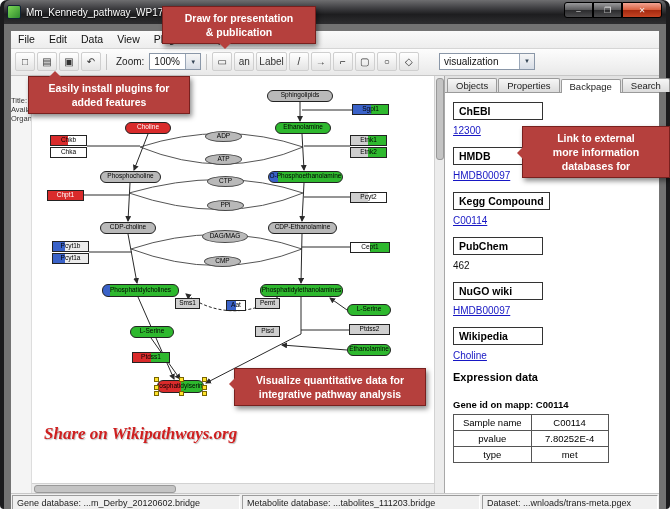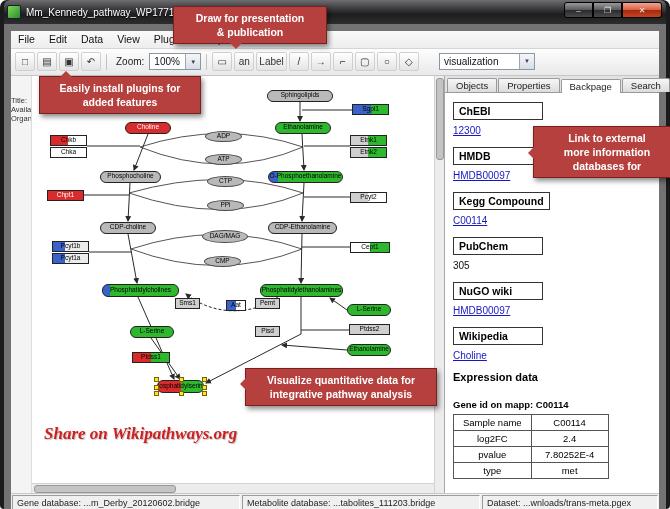--- a/index.html
+++ b/index.html
@@ -86,21 +86,21 @@
   .statusbar{height:17px;background:#f0f0f0;display:flex;align-items:stretch;font-size:9px;
     color:#222;border-top:1px solid #c8c8c8;}
   .sseg{border:1px solid;border-color:#9c9c9c #fff #fff #9c9c9c;margin:1px;padding:0 4px;
     display:flex;align-items:center;white-space:nowrap;overflow:hidden;}
   .sseg:nth-child(1){width:218px;}
   .sseg:nth-child(2){width:228px;}
   .sseg:nth-child(3){flex:1;}
   
   .callout{position:absolute;background:#b5403d;border:1px solid #78201e;color:#fff;
     font-weight:bold;font-size:10.5px;line-height:14px;text-align:center;padding:4px 6px;
-    box-shadow:2px 3px 5px rgba(0,0,0,.45);z-index:60;margin-left:11px;}
+    box-shadow:2px 3px 5px rgba(0,0,0,.45);z-index:60;}
   .callout::after{content:"";position:absolute;border:6px solid transparent;}
   .c-top{left:162px;top:6px;width:140px;}
   .c-top::after{bottom:-12px;left:56px;border-top-color:#b5403d;}
   .c-left{left:28px;top:76px;width:148px;}
   .c-left::after{top:-12px;left:20px;border-bottom-color:#b5403d;}
   .c-right{left:522px;top:126px;width:134px;}
   .c-right::after{left:-12px;top:20px;border-right-color:#b5403d;}
   .c-bottom{left:234px;top:368px;width:178px;}
   .c-bottom::after{left:-12px;top:9px;border-right-color:#b5403d;}
   .share{position:absolute;left:44px;top:424px;z-index:60;color:#cf1f1f;font-size:17px;
@@ -259,37 +259,33 @@
             <div class="tab">Properties</div>
             <div class="tab active">Backpage</div>
             <div class="tab">Search</div>
             <div class="tab">Legend</div>
           </div>
         <div class="panel-content">
           <div id="bp-sections">
               <div class="bp-sec"><div class="bp-header">ChEBI</div><div class="bp-link">12300</div></div>
               <div class="bp-sec"><div class="bp-header">HMDB</div><div class="bp-link">HMDB00097</div></div>
               <div class="bp-sec"><div class="bp-header">Kegg Compound</div><div class="bp-link">C00114</div></div>
-              <div class="bp-sec"><div class="bp-header">PubChem</div><div class="bp-value">305</div></div>
+              <div class="bp-sec"><div class="bp-header">PubChem</div><div class="bp-value">462</div></div>
               <div class="bp-sec"><div class="bp-header">NuGO wiki</div><div class="bp-link">HMDB00097</div></div>
               <div class="bp-sec"><div class="bp-header">Wikipedia</div><div class="bp-link">Choline</div></div>
             </div>
           <div class="bp-exp">Expression data</div>
           <div class="bp-geneid">Gene id on mapp: C00114</div>
           <table class="bp-table">
             <tbody id="bp-table-body">
                 <tr>
                   <td>Sample name</td>
                   <td>C00114</td>
                 </tr>
                 <tr>
-                  <td>log2FC</td>
-                  <td>2.4</td>
-                </tr>
-                <tr>
                   <td>pvalue</td>
                   <td>7.80252E-4</td>
                 </tr>
                 <tr>
                   <td>type</td>
                   <td>met</td>
                 </tr>
               </tbody>
           </table>
         </div>

